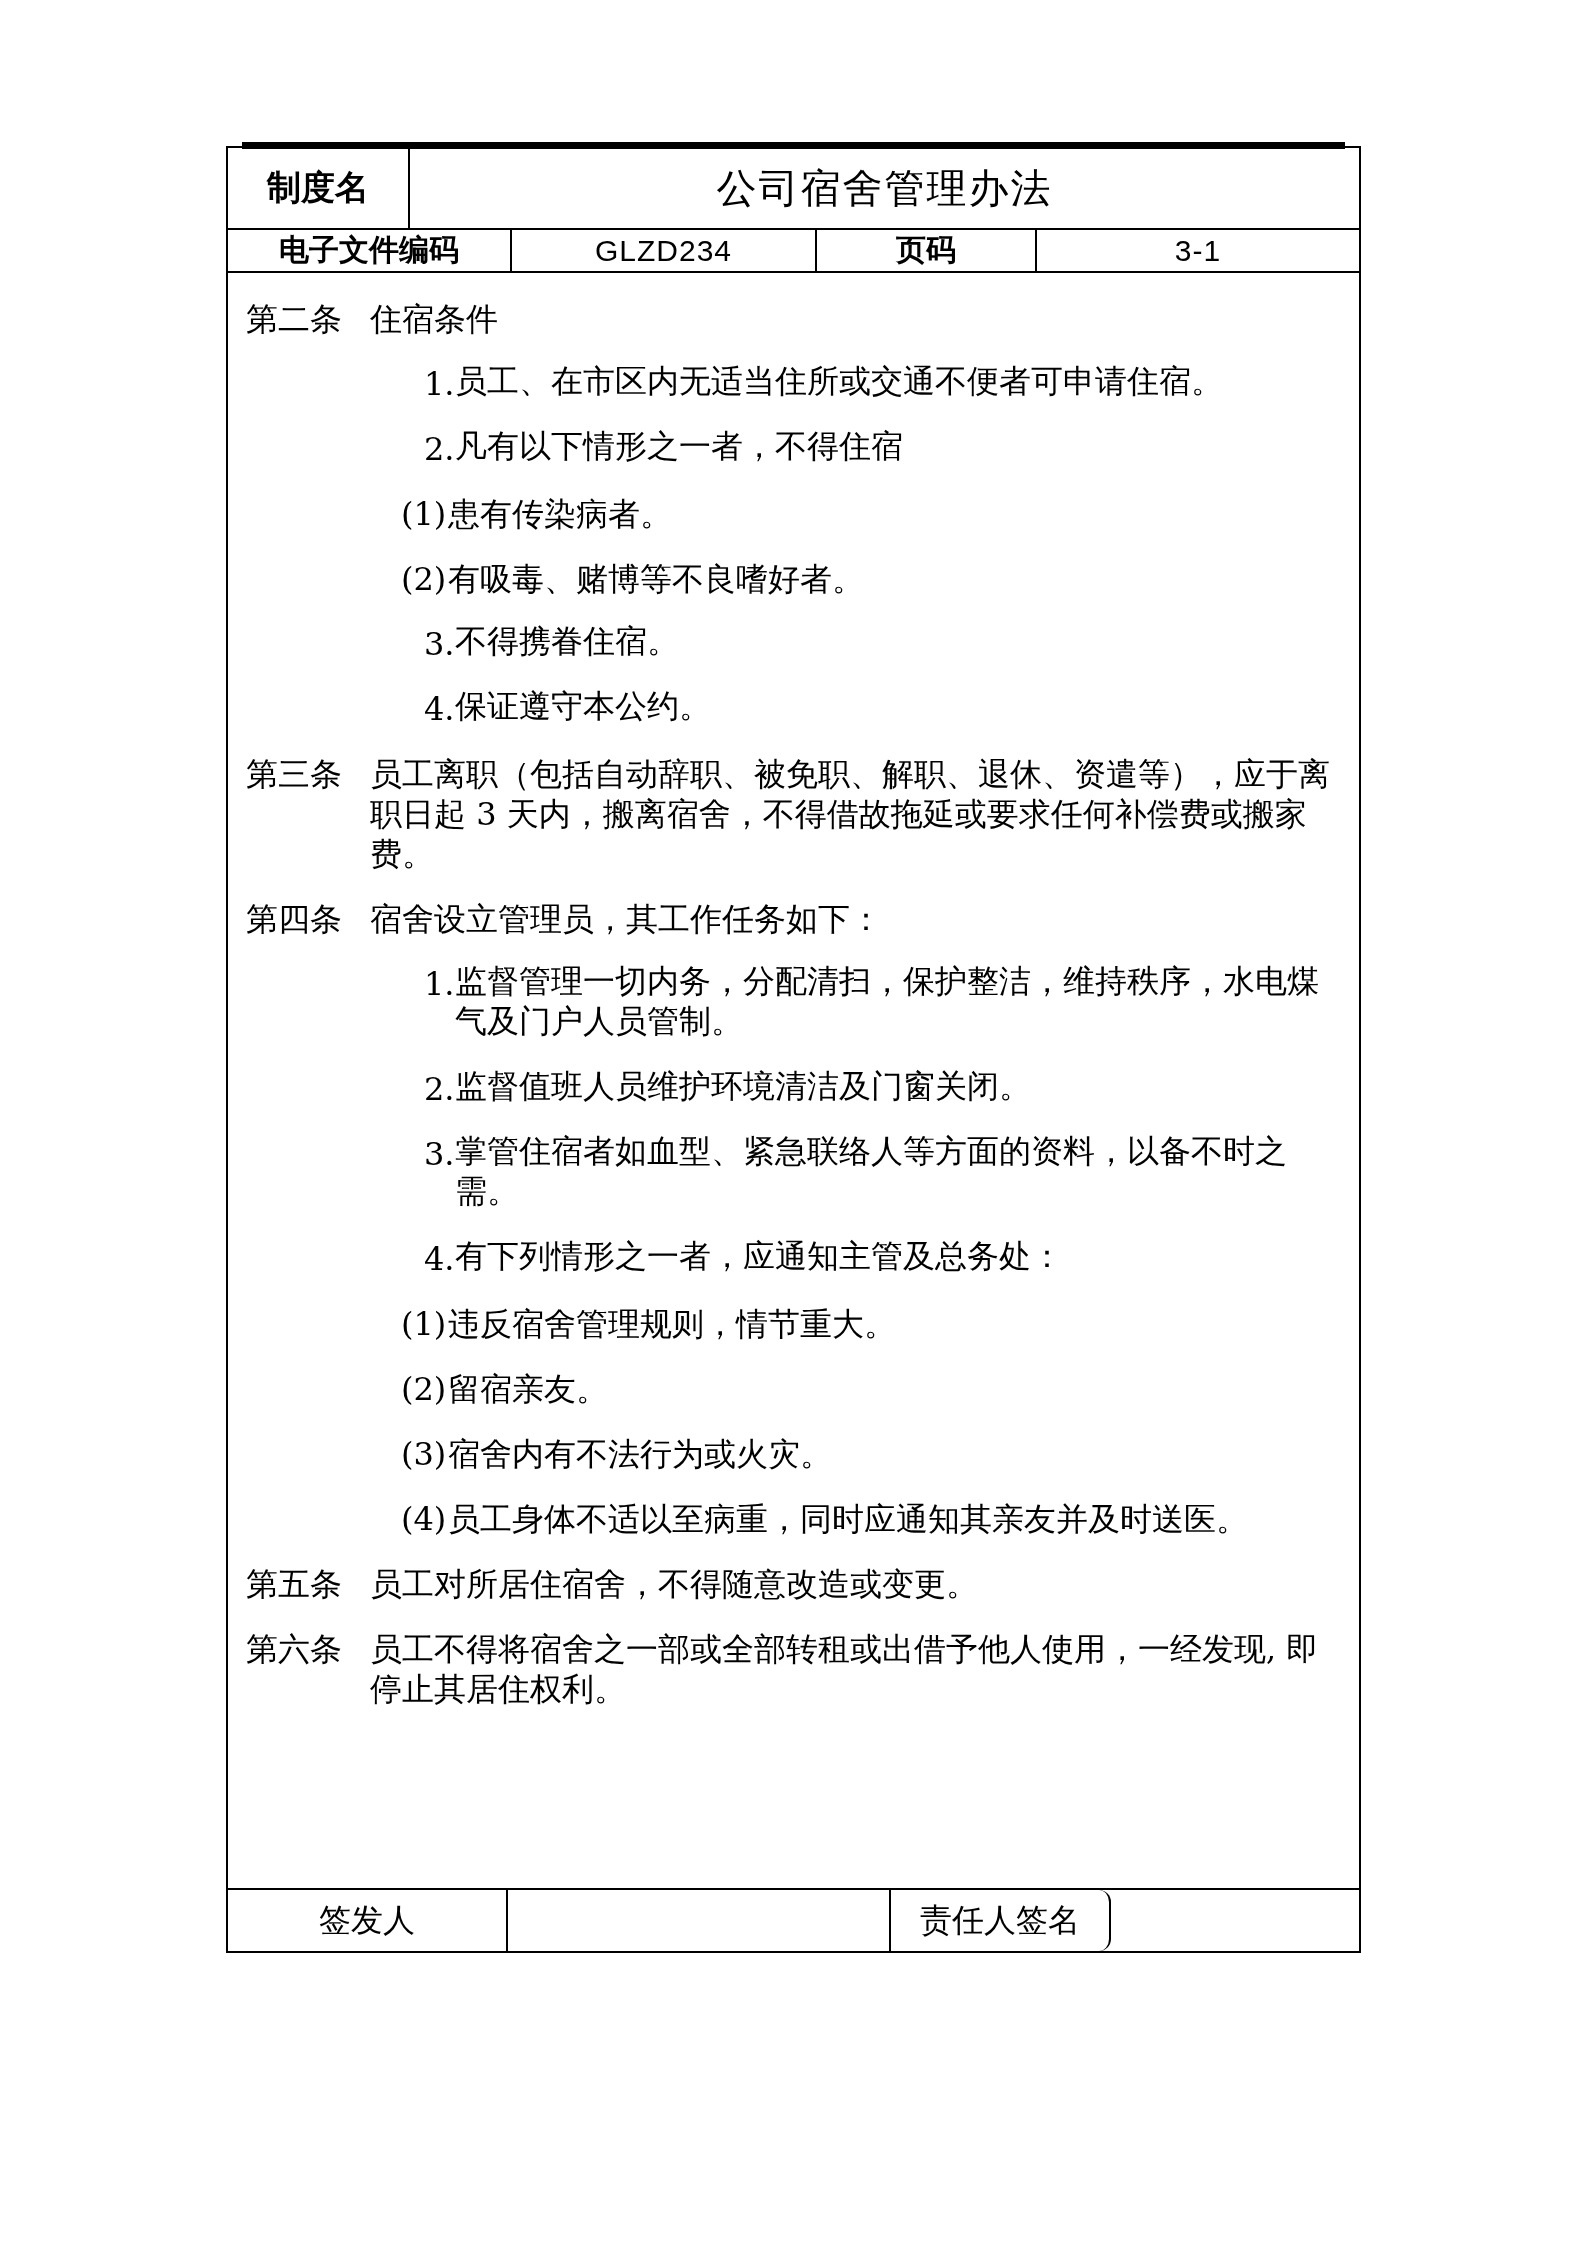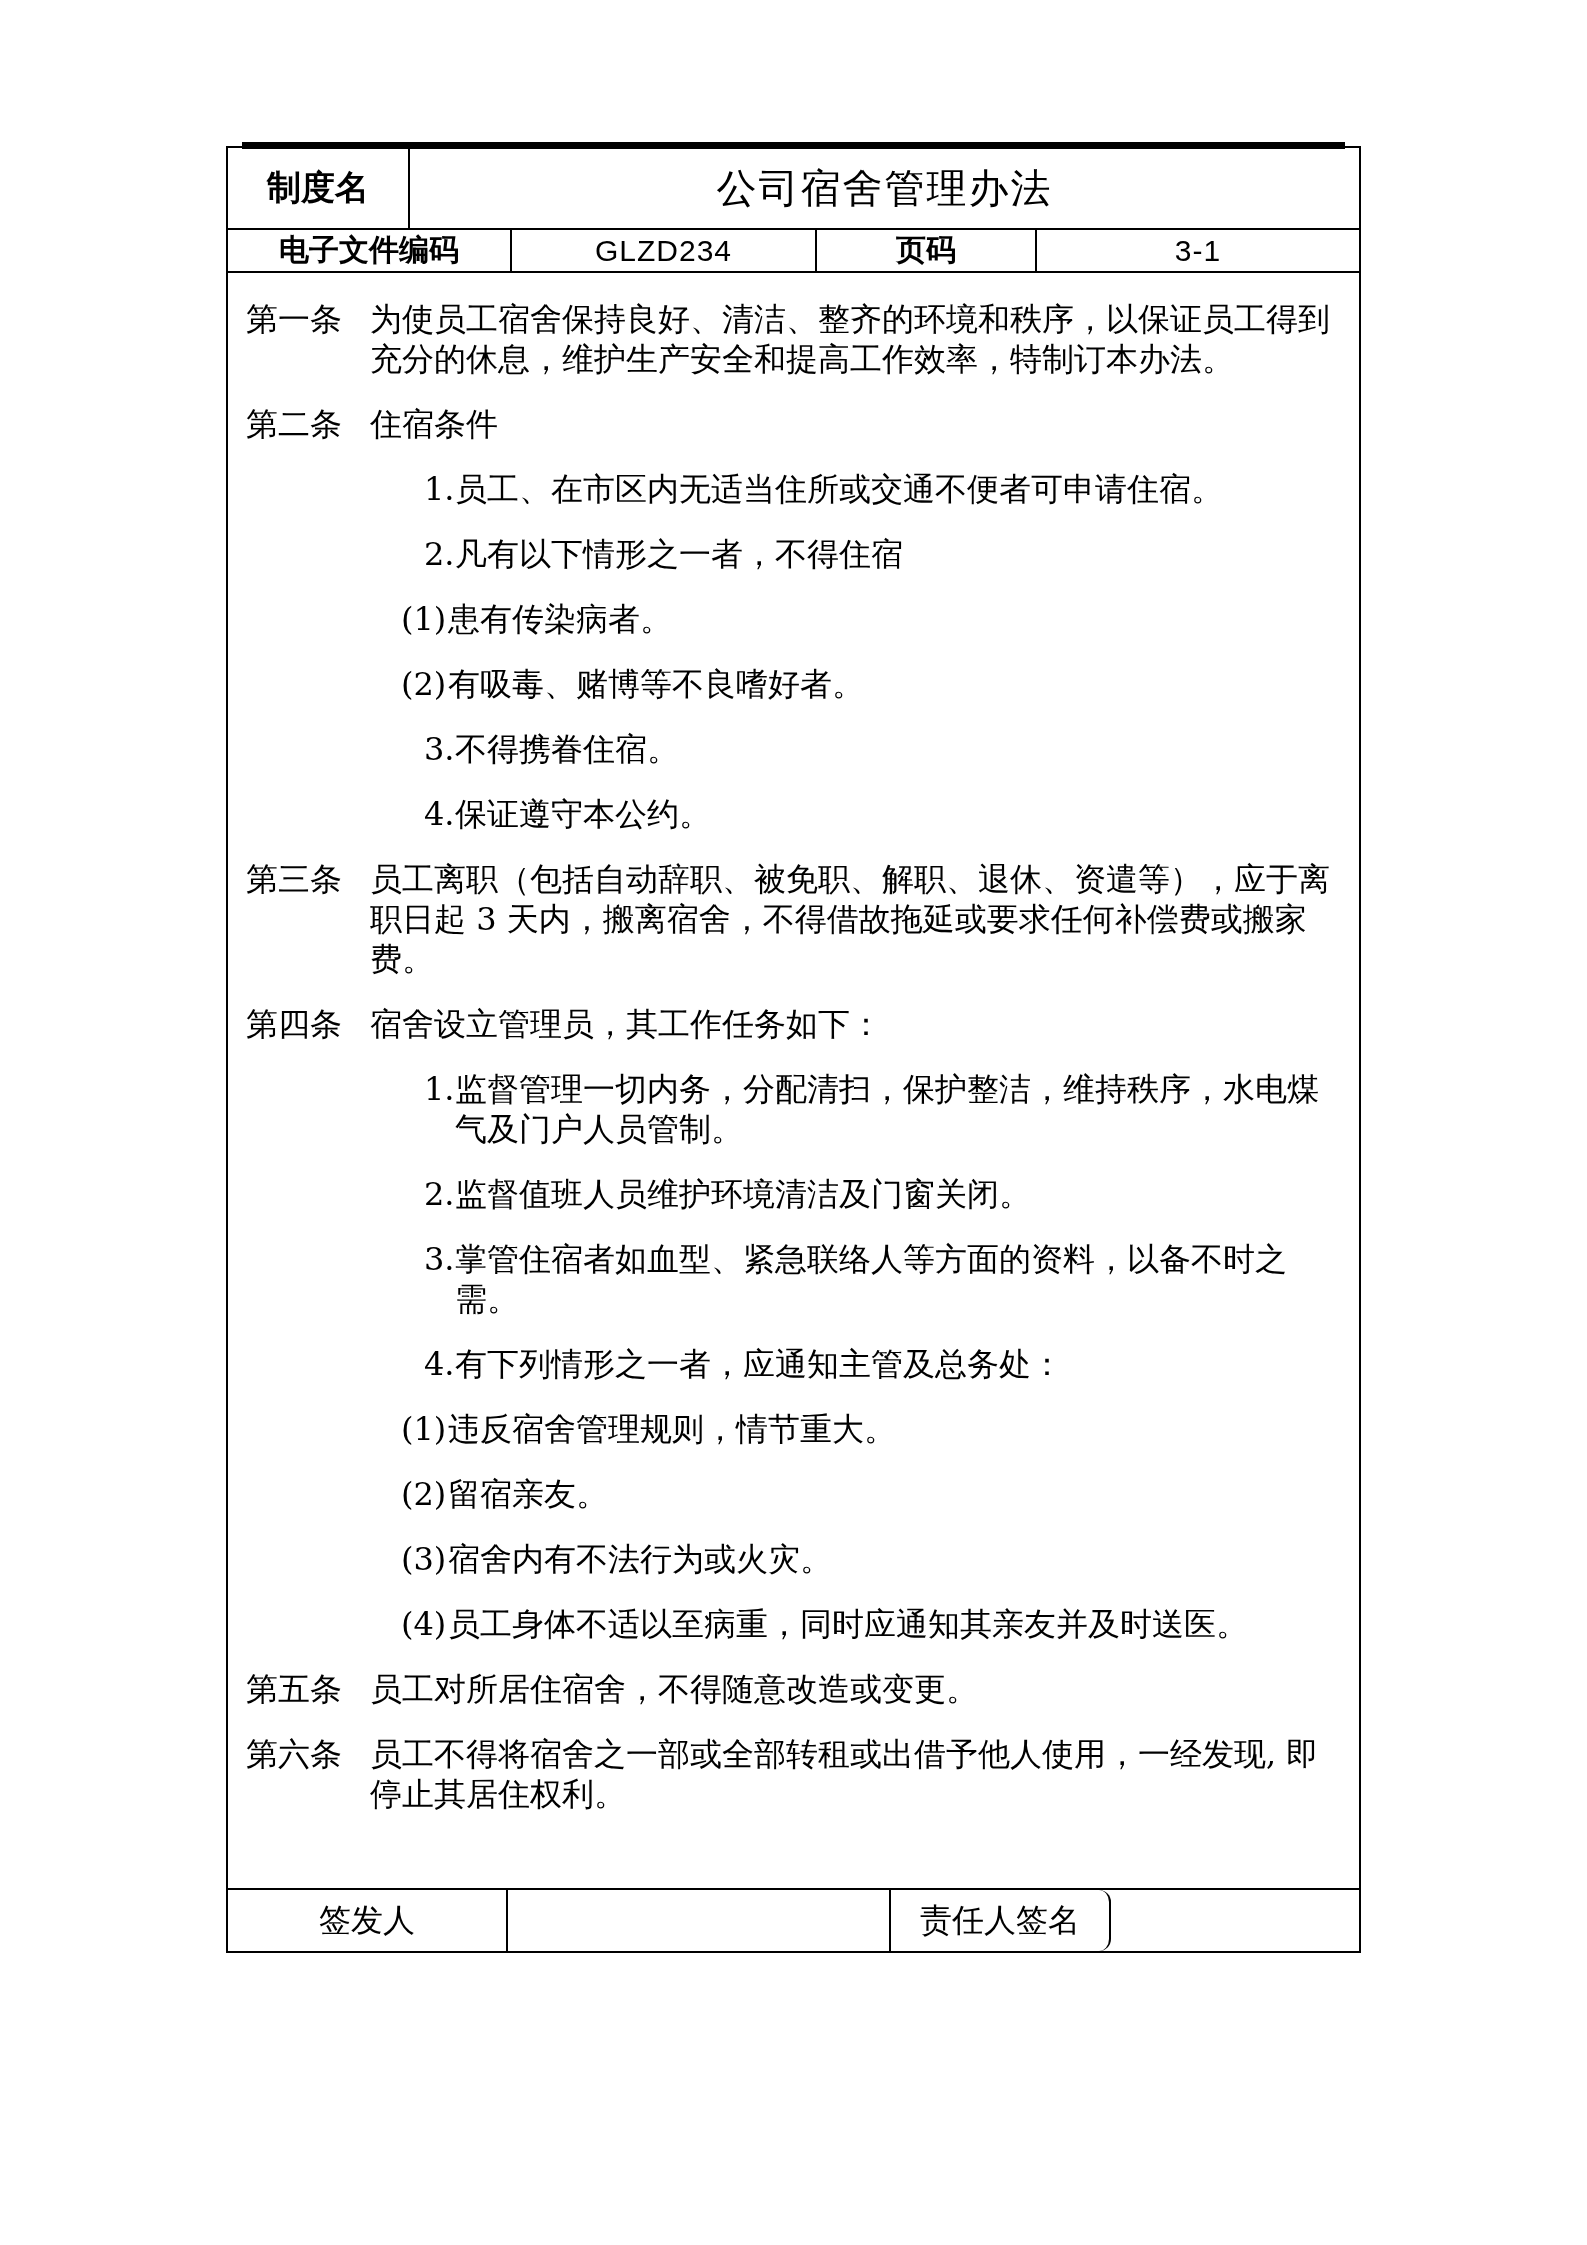--- a/index.html
+++ b/index.html
@@ -58,21 +58,21 @@
   .body-cell {
     flex:1 1 auto; overflow:hidden;
     padding:26px 16px 0 18px;
     font-size:32px; line-height:40px;
   }
   .article-row, .item-row, .sub-row { display:flex; margin-bottom:25px; }
   .article-label { flex:0 0 124px; }
   .article-text  { flex:1; }
   .item-row { margin-left:178px; }
   .item-marker { flex:0 0 31px; }
-  .item-text { flex:1; }
+  .item-text { flex:1;font-family:Liberation Mono, monospace; }
   .sub-row { margin-left:155px; }
   .sub-marker { flex:0 0 47px; }
   .sub-text { flex:1; }
 
   
   .footer-row { height:63px; border-top:2px solid #000; margin-top:auto; }
   .footer-row .cell {
     display:flex; align-items:center; justify-content:center;
     font-family:"Liberation Sans", sans-serif;
     font-size:32px; font-weight:500;
@@ -97,26 +97,20 @@
 
     <div class="row meta-row">
       <div class="cell c1">电子文件编码</div>
       <div class="cell c2">GLZD234</div>
       <div class="cell c3">页码</div>
       <div class="cell c4">3-1</div>
     </div>
 
     <div class="body-cell">
 
-      <section class="article">
-        <div class="article-row">
-          <span class="article-label">第一条</span>
-          <span class="article-text">为使员工宿舍保持良好、清洁、整齐的环境和秩序，以保证员工得到充分的休息，维护生产安全和提高工作效率，特制订本办法。</span>
-        </div>
-      </section>
 
       <section class="article">
         <div class="article-row">
           <span class="article-label">第二条</span>
           <span class="article-text">住宿条件</span>
         </div>
         <div class="item-row">
           <span class="item-marker">1.</span>
           <span class="item-text">员工、在市区内无适当住所或交通不便者可申请住宿。</span>
         </div>

